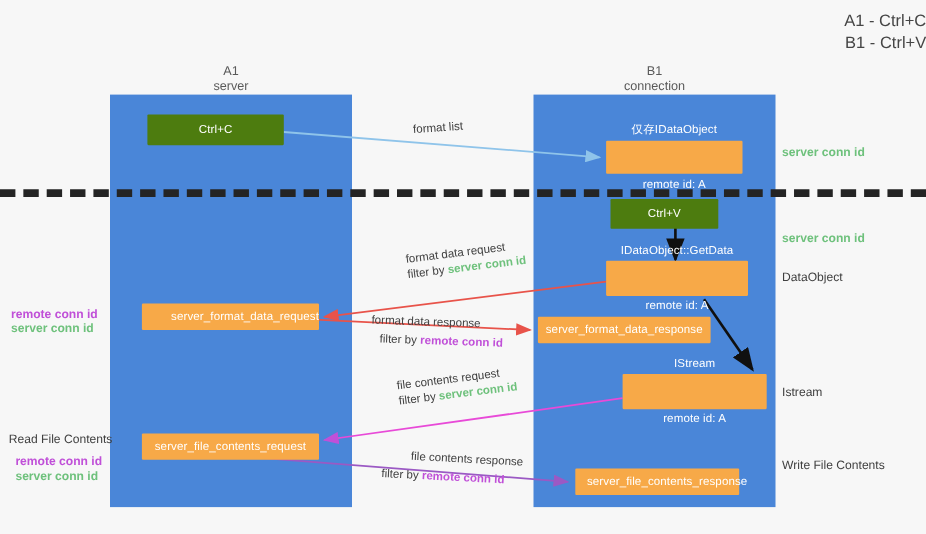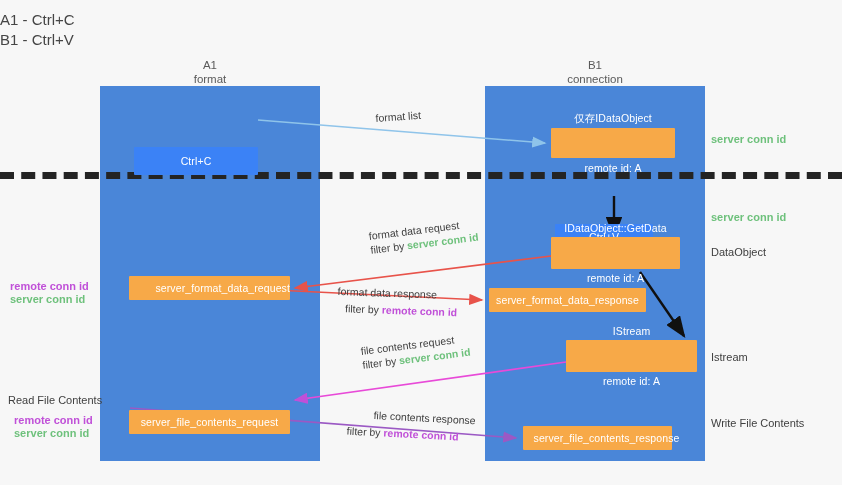--- a/index.html
+++ b/index.html
@@ -10,24 +10,25 @@
     position:relative;
     overflow:hidden;
     color:#404040;
   }
   .stage{position:absolute;inset:0;}
   .abs{position:absolute;}
 
   
   .title{
     left:0;right:0;top:10px;
-    text-align:left;
+    text-align:right;
     font-size:15px;
     line-height:20px;
     color:#454545;
+    padding-left:30px;
   }
 
   
   .lane-head{
     text-align:center;
     font-size:11.5px;
     line-height:14px;
     color:#5a5a5a;
   }
 
@@ -44,21 +45,21 @@
     align-items:center;
     justify-content:center;
     color:#ffffff;
     font-size:10.5px;
     line-height:13px;
     text-align:center;
     border-radius:1px;
     letter-spacing:.1px;
   }
   .box.orange{background:#f7a948;gap:37px;}
-  .box.green{background:#3b82f6;margin-top:43px;}
+  .box.green{background:#4d7c0f;}
 
   
   .divider{
     left:0;width:842px;top:172px;height:0;
     border-top:7px dashed #242424;
   }
 
   
   .side{
     font-size:11px;
@@ -85,21 +86,21 @@
 
 <div class="stage">
 
   <div class="abs title">
     <div>A1 - Ctrl+C</div>
     <div>B1 - Ctrl+V</div>
   </div>
 
   <div class="abs lane-head" style="left:100px;top:58px;width:220px;text-align:center;">
     <div>A1</div>
-    <div>format</div>
+    <div>server</div>
   </div>
   <div class="abs lane-head" style="left:485px;top:58px;width:220px;">
     <div>B1</div>
     <div>connection</div>
   </div>
 
   <div class="abs lane" style="left:100px;top:86px;width:220px;height:375px;"></div>
   <div class="abs lane" style="left:485px;top:86px;width:220px;height:375px;"></div>
 
   <svg class="wires">
@@ -162,21 +163,21 @@
   </div>
 
   <div class="abs box orange" style="left:129px;top:276px;width:161px;height:24px;align-items:flex-end;">
     <span>server_format_data_request</span>
   </div>
 
   <div class="abs box orange" style="left:489px;top:288px;width:157px;height:24px;">
     <span>server_format_data_response</span>
   </div>
 
-  <div class="abs box orange" style="left:129px;top:394px;width:161px;height:24px;margin-top:16px;">
+  <div class="abs box orange" style="left:129px;top:394px;width:161px;height:24px;">
     <span>server_file_contents_request</span>
   </div>
 
   <div class="abs box orange" style="left:523px;top:426px;width:149px;height:24px;padding-left:18px;">
     <span>server_file_contents_response</span>
   </div>
 
   <div class="abs cap" style="left:375px;top:111px;transform:rotate(-4deg);transform-origin:left top;">
     <span>format list</span>
   </div>

